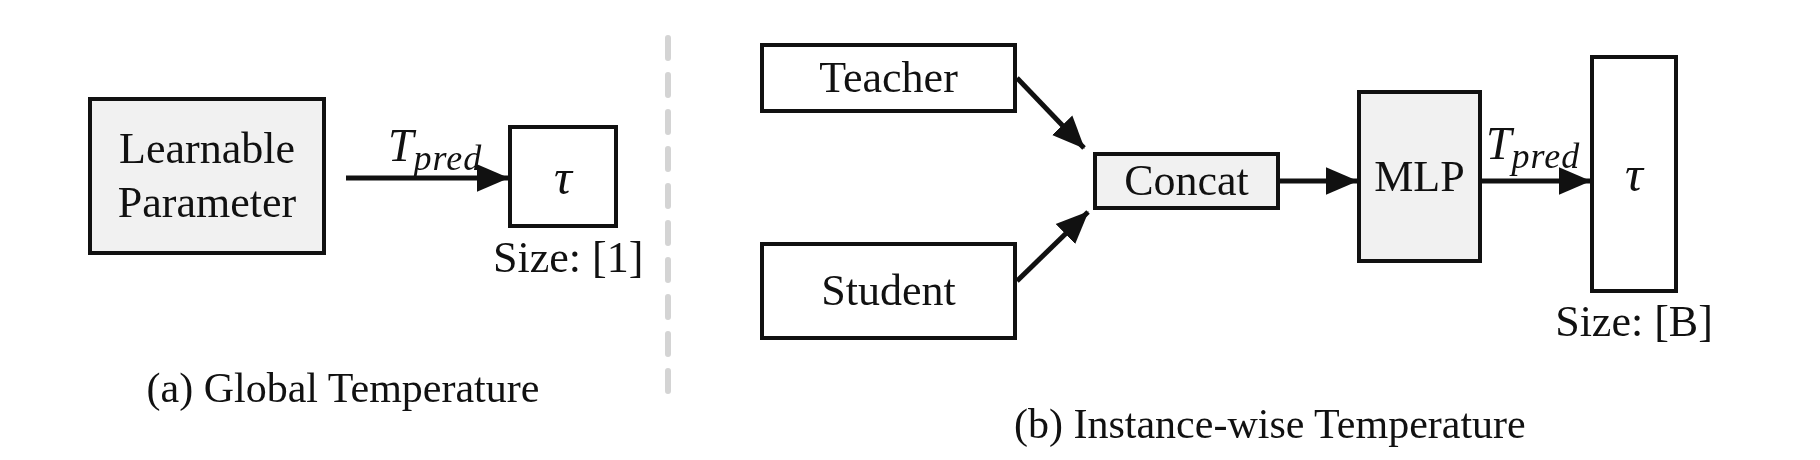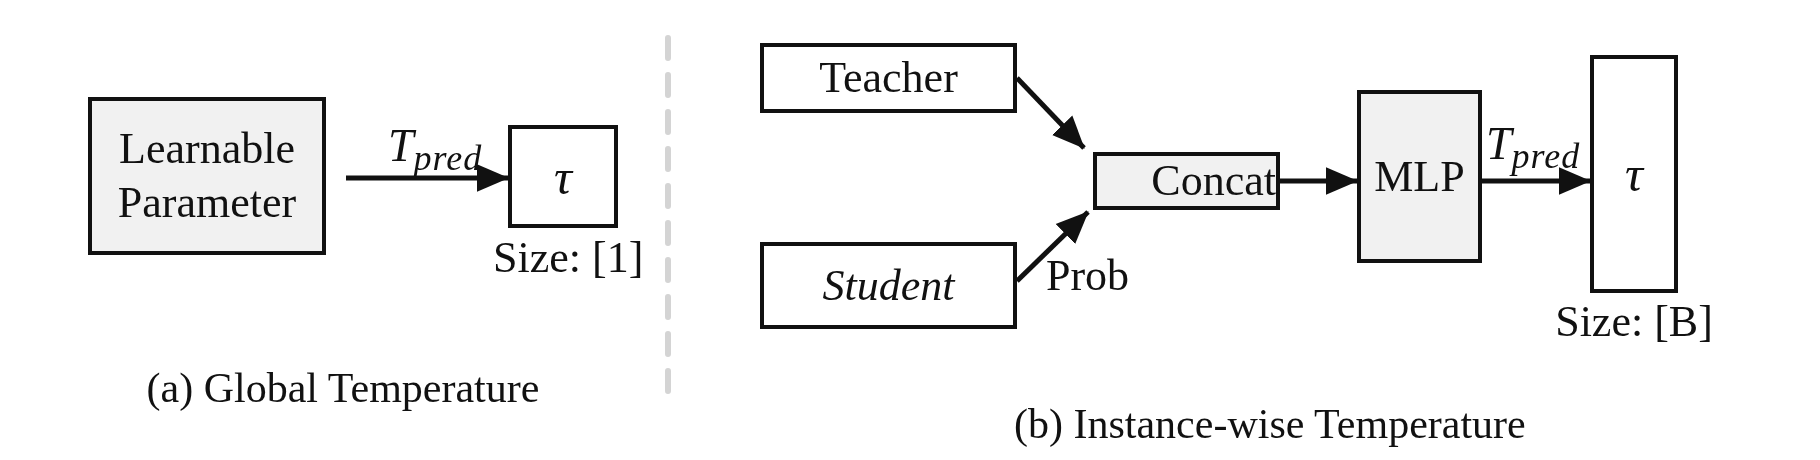--- a/index.html
+++ b/index.html
@@ -62,22 +62,22 @@
     margin-top: 17px;
   }
   
   .box-learnable { left: 88px;  top: 97px;  width: 238px; height: 158px; padding: 0 20px; }
   .box-tau-a     { left: 508px; top: 125px; width: 110px; height: 103px; }
   .tpred-a       { left: 388px; top: 122px; }
   .size-a        { left: 493px; top: 234px; width: 140px; }
   .caption-a     { left: 143px; top: 364px; width: 400px; }
   
   .box-teacher   { left: 760px;  top: 43px;  width: 257px; height: 70px; }
-  .box-student   { left: 760px;  top: 242px; width: 257px; height: 87px; font-style: italic; }
-  .box-concat    { left: 1093px; top: 152px; width: 187px; height: 58px; justify-content: flex-end; }
+  .box-student   { left: 760px;  top: 242px; width: 257px; height: 98px; }
+  .box-concat    { left: 1093px; top: 152px; width: 187px; height: 58px; }
   .box-mlp       { left: 1357px; top: 90px;  width: 125px; height: 173px; }
   .box-tau-b     { left: 1590px; top: 55px;  width: 88px;  height: 238px; }
   .prob-bc       { left: 1040px; top: 58px; }
   .prob-s        { left: 1046px; top: 252px; }
   .tpred-b       { left: 1486px; top: 120px; }
   .size-b        { left: 1554px; top: 298px; width: 160px; }
   .caption-b     { left: 1014px; top: 364px; width: 400px; margin-top: 36px; }
 </style>
 </head>
 <body>
@@ -116,21 +116,20 @@
 
   <div class="box box-teacher">
     <span>Teacher</span>
   </div>
 
   <div class="box box-student">
     <span>Student</span>
   </div>
 
 
-  <div class="lbl prob-s">Prob</div>
 
   <div class="box gray box-concat">
     <span>Concat</span>
   </div>
 
   <div class="box gray box-mlp">
     <span>MLP</span>
   </div>
 
   <div class="tpred tpred-b">

